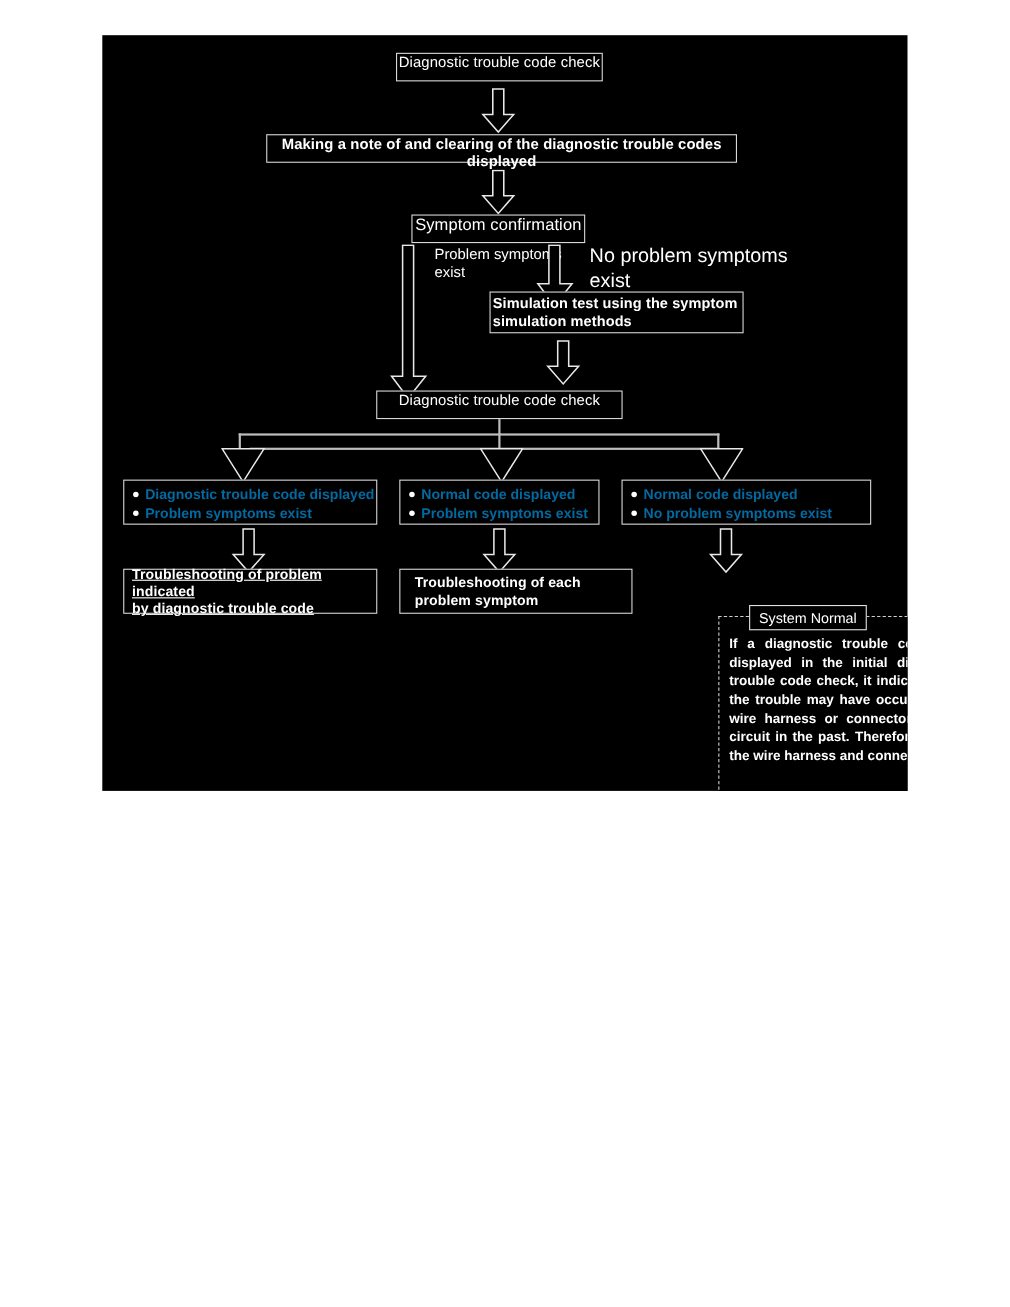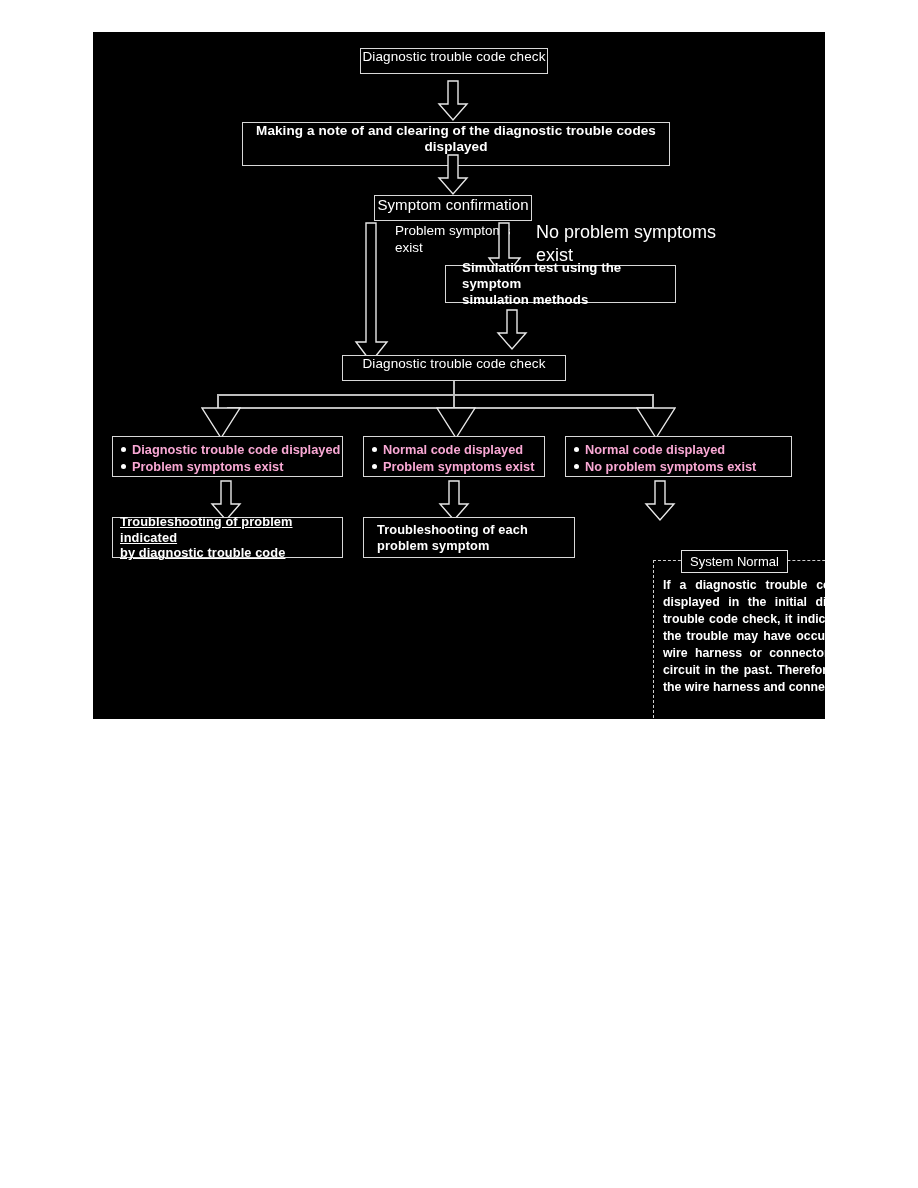--- a/index.html
+++ b/index.html
@@ -44,21 +44,21 @@
     display: flex;
     align-items: flex-start;
     justify-content: center;
   }
 
   
   .bullet-box {
     position: absolute;
     border: 1px solid #d8d8d8;
     background: #000000;
-    color: #f9a8d4;
+    color: #0369a1;
     box-sizing: border-box;
     padding: 5px 6px 4px 8px;
   }
   .bullet-row {
     display: flex;
     align-items: baseline;
     line-height: 1.3;
     white-space: nowrap;
   }
   .bullet-dot {
@@ -138,21 +138,21 @@
   <div class="node n-center" style="left:267px; top:16px; width:188px; height:26px; font-size:13.5px;">
     <span class="node-text">Diagnostic trouble code check</span>
   </div>
 
   <div class="arrow" style="left:344px; top:48px;">
     <svg width="32" height="42" viewBox="0 0 32 42">
       <polygon points="11,1 21,1 21,24 30,24 16,40 2,24 11,24"></polygon>
     </svg>
   </div>
 
-  <div class="node n-center" style="left:149px; top:90px; width:428px; height:44px; font-size:13.5px; font-weight:bold;">
+  <div class="node n-center" style="left:149px; top:90px; width:428px; height:26px; font-size:13.5px; font-weight:bold;">
     <span class="node-text">Making a note of and clearing of the diagnostic trouble codes displayed</span>
   </div>
 
   <div class="arrow" style="left:344px; top:122px;">
     <svg width="32" height="42" viewBox="0 0 32 42">
       <polygon points="11,1 21,1 21,24 30,24 16,40 2,24 11,24"></polygon>
     </svg>
   </div>
 
   <div class="node n-center" style="left:281px; top:163px; width:158px; height:26px; font-size:15px;">
@@ -170,21 +170,21 @@
       <polygon points="12,1 22,1 22,120 33,120 17,140 2,120 12,120"></polygon>
     </svg>
   </div>
 
   <div class="arrow" style="left:394px; top:190px;">
     <svg width="36" height="58" viewBox="0 0 36 58">
       <polygon points="12,1 22,1 22,36 33,36 17,56 2,36 12,36"></polygon>
     </svg>
   </div>
 
-  <div class="node" style="left:352px; top:233px; width:231px; height:38px; font-size:13.2px; font-weight:bold; padding-left:16px; display:flex; align-items:center;">
+  <div class="node" style="left:352px; top:233px; width:231px; height:38px; font-size:13.2px; font-weight:bold; padding-left:2px; display:flex; align-items:center;">
     <span class="node-text">Simulation test using the symptom
 simulation methods</span>
   </div>
 
   <div class="arrow" style="left:403px; top:277px;">
     <svg width="32" height="42" viewBox="0 0 32 42">
       <polygon points="11,1 21,1 21,24 30,24 16,40 2,24 11,24"></polygon>
     </svg>
   </div>
 

